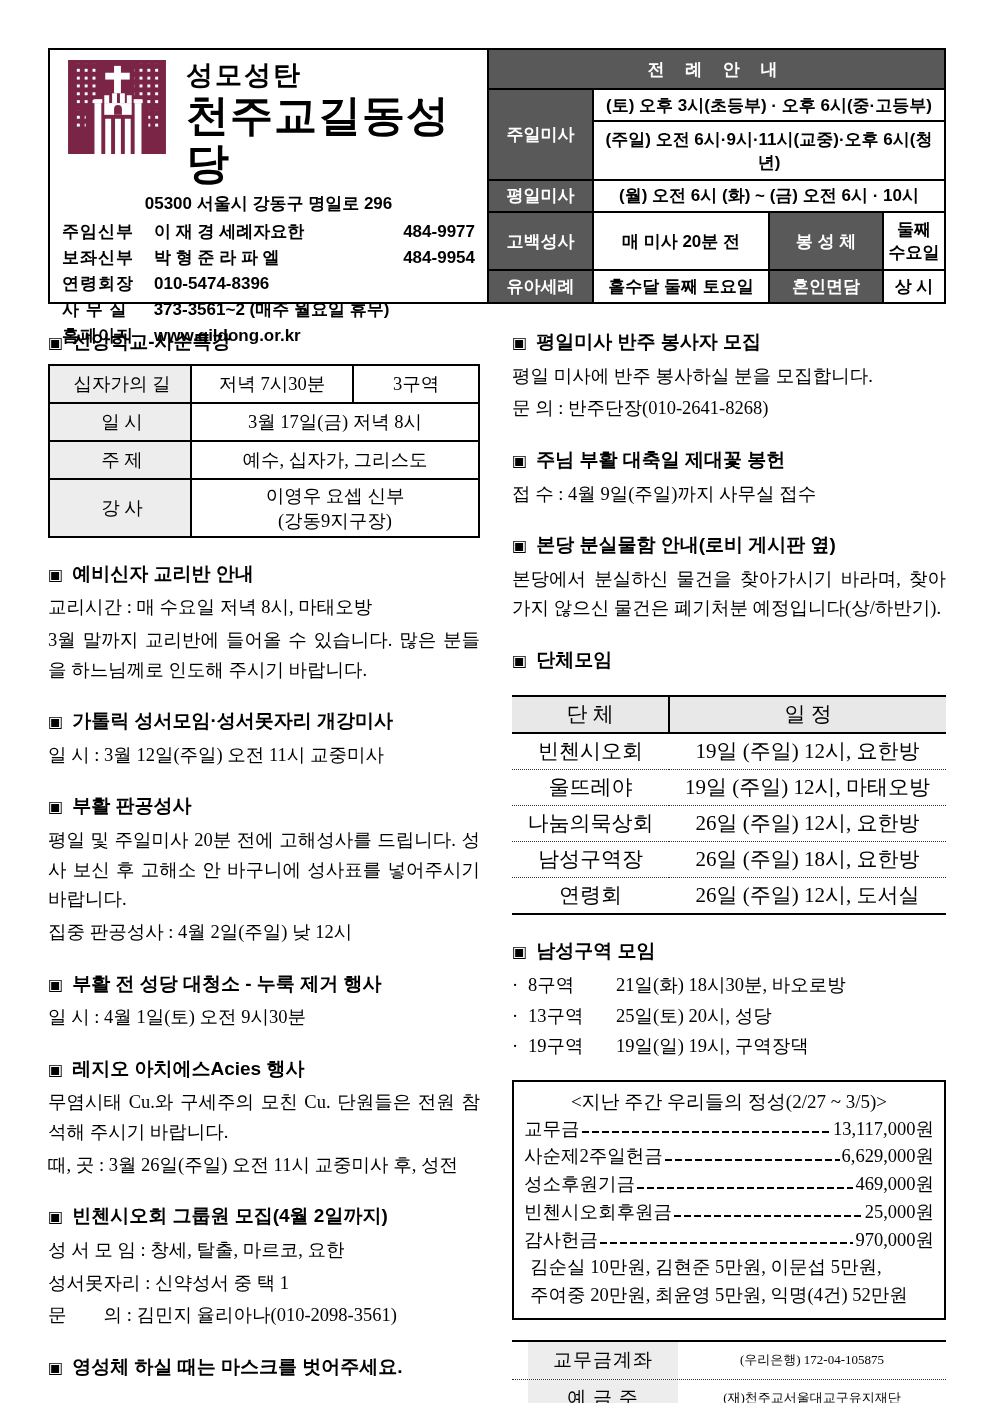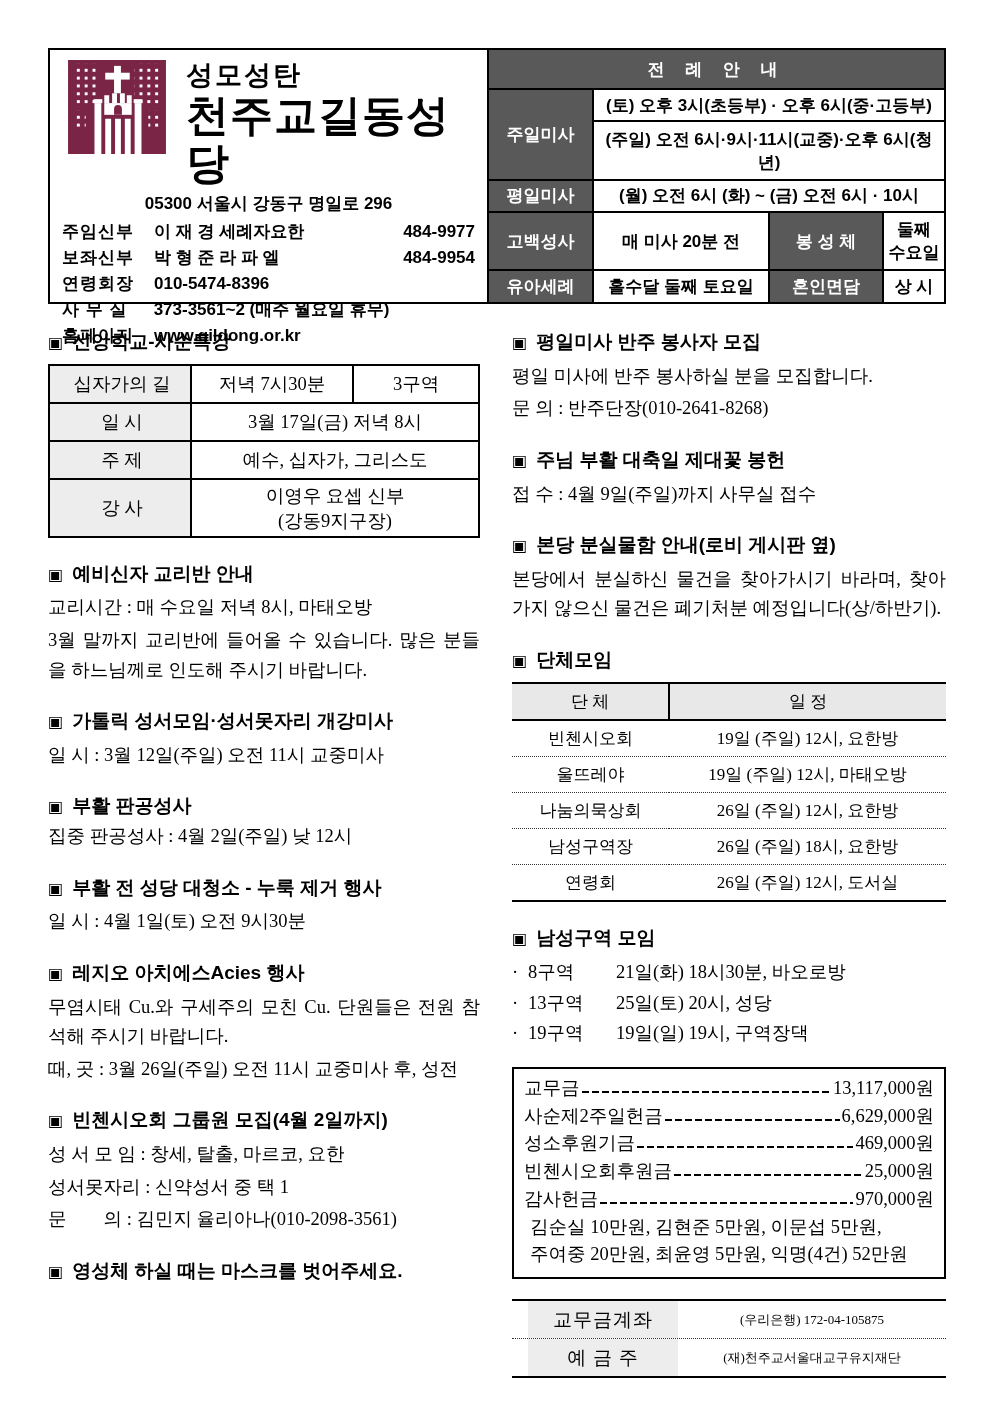--- a/index.html
+++ b/index.html
@@ -49,21 +49,21 @@
   .line.first{margin-top:7px;}
 
   
   table.faith{border-collapse:collapse;width:100%;margin-top:9px;}
   table.faith td{border:2px solid #000;text-align:center;vertical-align:middle;
                  font-size:18.5px;padding:3px 4px;height:30px;}
   table.faith td.flab{background:#ededed;width:128px;padding-left:8px;}
   table.faith td.c2{width:152px;}
 
   
-  table.groups{border-collapse:collapse;width:100%;margin-top:9px;font-size:17px;}
+  table.groups{border-collapse:collapse;width:100%;margin-top:22px;font-size:21px;}
   table.groups{border-top:2px solid #000;border-bottom:2px solid #000;}
   table.groups td{text-align:center;vertical-align:middle;height:33px;padding:1px 4px;}
   table.groups tr.ghead td{background:#e8e8e8;border-bottom:2px solid #000;}
   table.groups tr.ghead td:first-child{border-right:2px solid #000;}
   table.groups tr.grow td{border-bottom:1px dotted #333;}
   table.groups tr.grow:last-child td{border-bottom:none;}
   table.groups .gcol1{width:148px;}
 
   
   .m-row{display:flex;font-size:18.5px;line-height:1.65;white-space:pre;}
@@ -244,20 +244,21 @@
           <span>가톨릭 성서모임·성서못자리 개강미사</span>
         </div>
         <div class="line first">일 시 : 3월 12일(주일) 오전 11시 교중미사</div>
       </div>
 
       <div class="section">
         <div class="sec-title">
           <span class="bullet">▣</span>
           <span>부활 판공성사</span>
         </div>
+        <div class="line first">평일 및 주일미사 20분 전에 고해성사를 드립니다. 성사 보신 후 고해소 안 바구니에 성사표를 넣어주시기 바랍니다.</div>
         <div class="line">집중 판공성사 : 4월 2일(주일) 낮 12시</div>
       </div>
 
       <div class="section">
         <div class="sec-title">
           <span class="bullet">▣</span>
           <span>부활 전 성당 대청소 - 누룩 제거 행사</span>
         </div>
         <div class="line first">일 시 : 4월 1일(토) 오전 9시30분</div>
       </div>
@@ -367,20 +368,21 @@
           <span>25일(토) 20시, 성당</span>
         </div>
         <div class="m-row">
           <span class="m-dot">·</span>
           <span class="m-name">19구역</span>
           <span>19일(일) 19시, 구역장댁</span>
         </div>
       </div>
 
       <div class="offer-box">
+        <div class="offer-title">&lt;지난 주간 우리들의 정성(2/27 ~ 3/5)&gt;</div>
         <div class="offer-row">
           <span class="offer-label">교무금</span>
           <span class="leader"></span>
           <span class="offer-amt">13,117,000원</span>
         </div>
         <div class="offer-row">
           <span class="offer-label">사순제2주일헌금</span>
           <span class="leader"></span>
           <span class="offer-amt">6,629,000원</span>
         </div>

